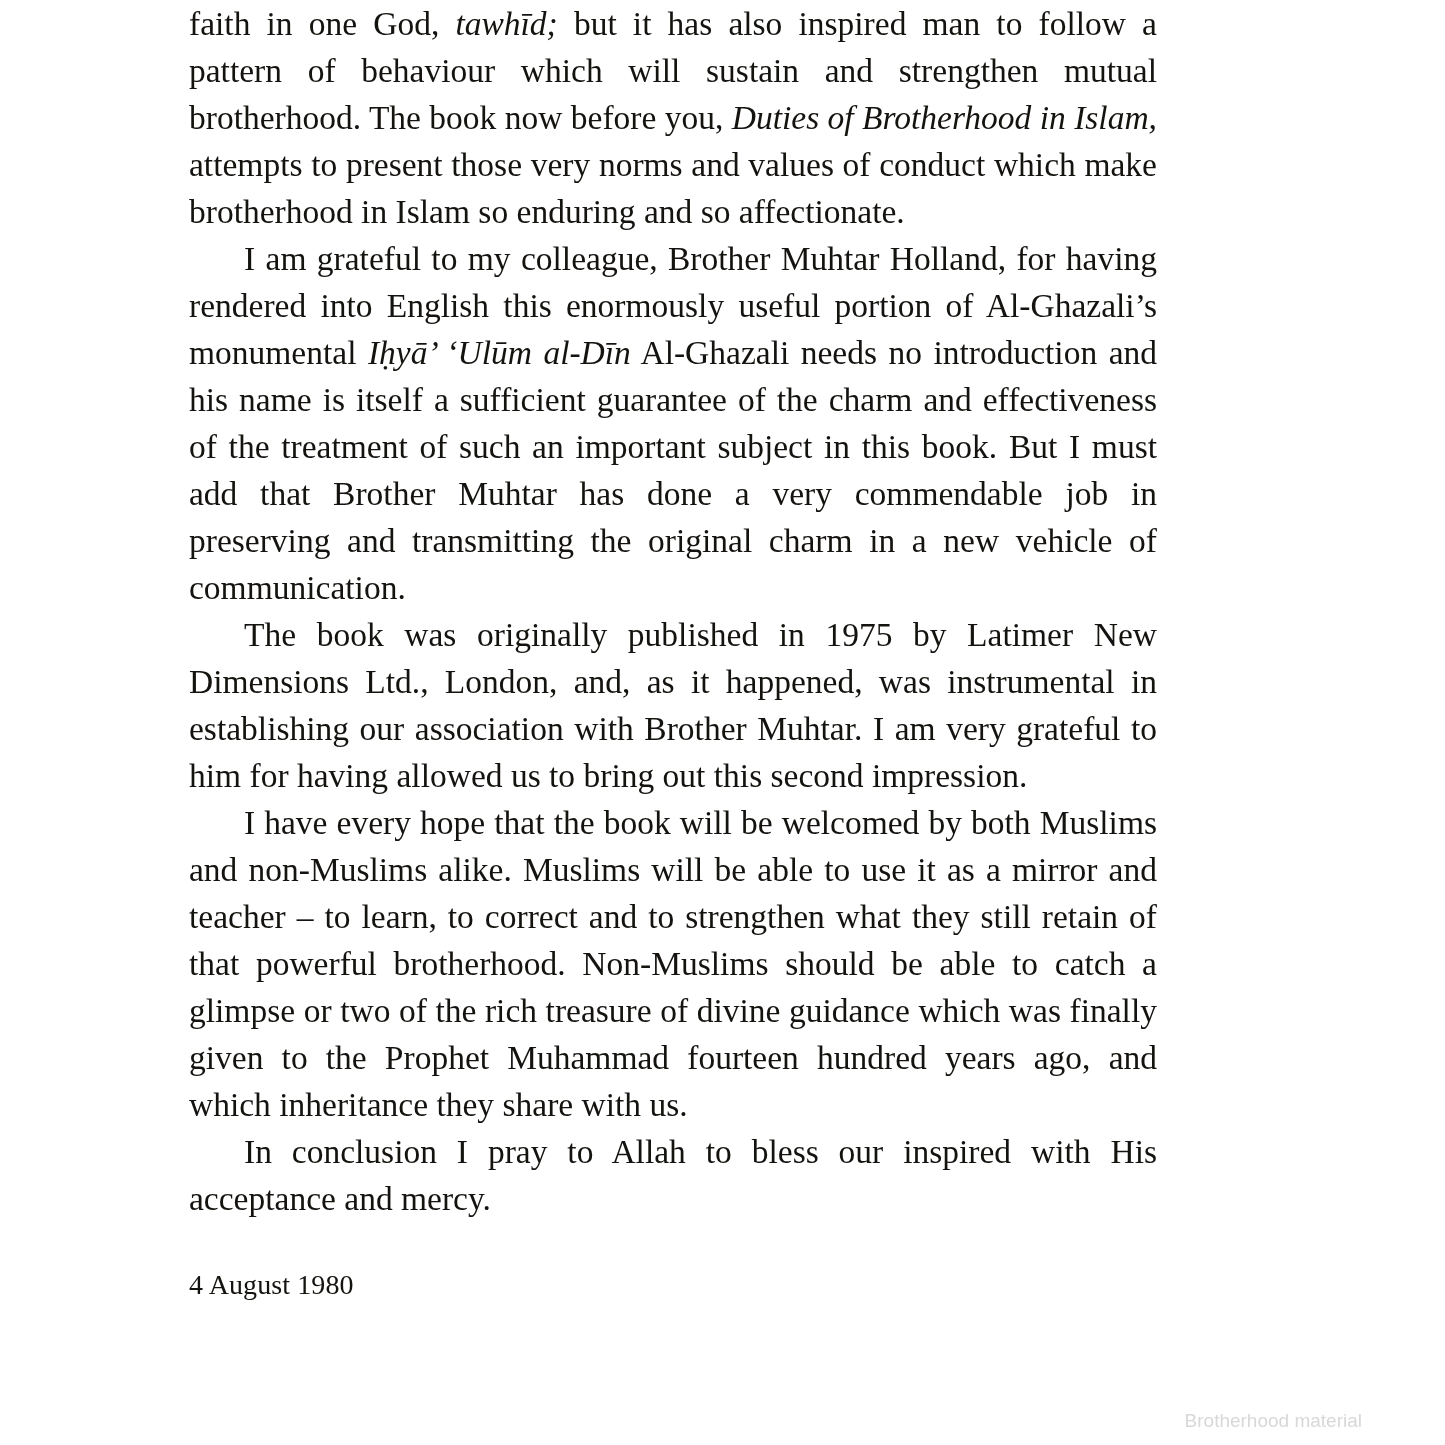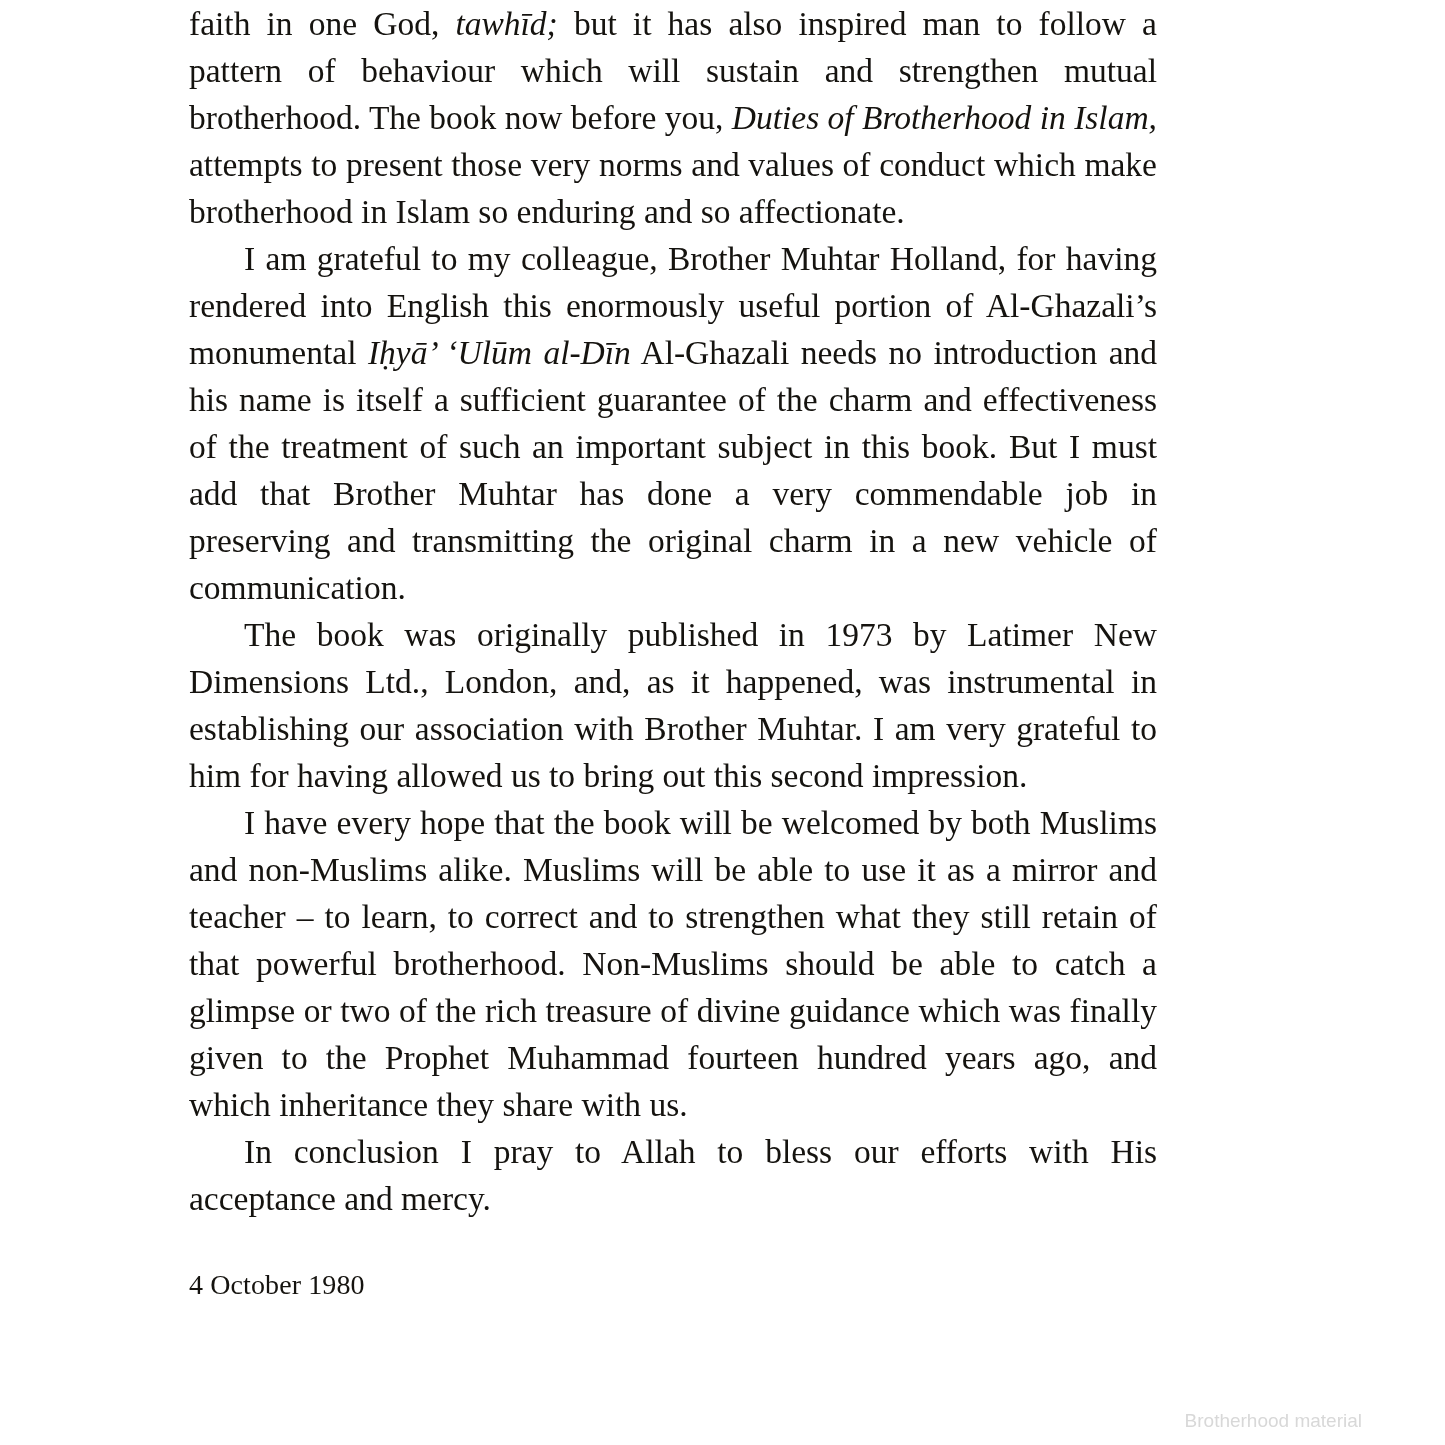--- a/index.html
+++ b/index.html
@@ -89,32 +89,32 @@
 
     <p class="para continued">
       <span>faith in one God, </span><em class="translit">tawhīd;</em><span> but it has also inspired man to follow a pattern of behaviour which will sustain and strengthen mutual brotherhood. The book now before you, </span><em class="title">Duties of Brotherhood in Islam,</em><span> attempts to present those very norms and values of conduct which make brotherhood in Islam so enduring and so affectionate.</span>
     </p>
 
     <p class="para indent">
       <span>I am grateful to my colleague, Brother Muhtar Holland, for having rendered into English this enormously useful portion of Al-Ghazali’s monumental </span><em class="translit">Iḥyā’ ‘Ulūm al-Dīn</em><span> Al-Ghazali needs no introduction and his name is itself a sufficient guarantee of the charm and effectiveness of the treatment of such an important subject in this book. But I must add that Brother Muhtar has done a very commendable job in preserving and transmitting the original charm in a new vehicle of communication.</span>
     </p>
 
     <p class="para indent">
-      <span>The book was originally published in 1973 by Latimer New Dimensions Ltd., London, and, as it happened, was instrumental in establishing our association with Brother Muhtar. I am very grateful to him for having allowed us to bring out this second impression.</span>
+      <span>The book was originally published in 1975 by Latimer New Dimensions Ltd., London, and, as it happened, was instrumental in establishing our association with Brother Muhtar. I am very grateful to him for having allowed us to bring out this second impression.</span>
     </p>
 
     <p class="para indent">
       <span>I have every hope that the book will be welcomed by both Muslims and non-Muslims alike. Muslims will be able to use it as a mirror and teacher – to learn, to correct and to strengthen what they still retain of that powerful brotherhood. Non-Muslims should be able to catch a glimpse or two of the rich treasure of divine guidance which was finally given to the Prophet Muhammad fourteen hundred years ago, and which inheritance they share with us.</span>
     </p>
 
     <p class="para indent">
-      <span>In conclusion I pray to Allah to bless our efforts with His acceptance and mercy.</span>
+      <span>In conclusion I pray to Allah to bless our inspired with His acceptance and mercy.</span>
     </p>
 
   </div>
 
   <div class="signature-block">
-    <div class="sig-date">4 October 1980</div>
+    <div class="sig-date">4 August 1980</div>
   </div>
 
   <div class="copyright-note">Brotherhood material</div>
 
 </div>
 
 </body></html>

